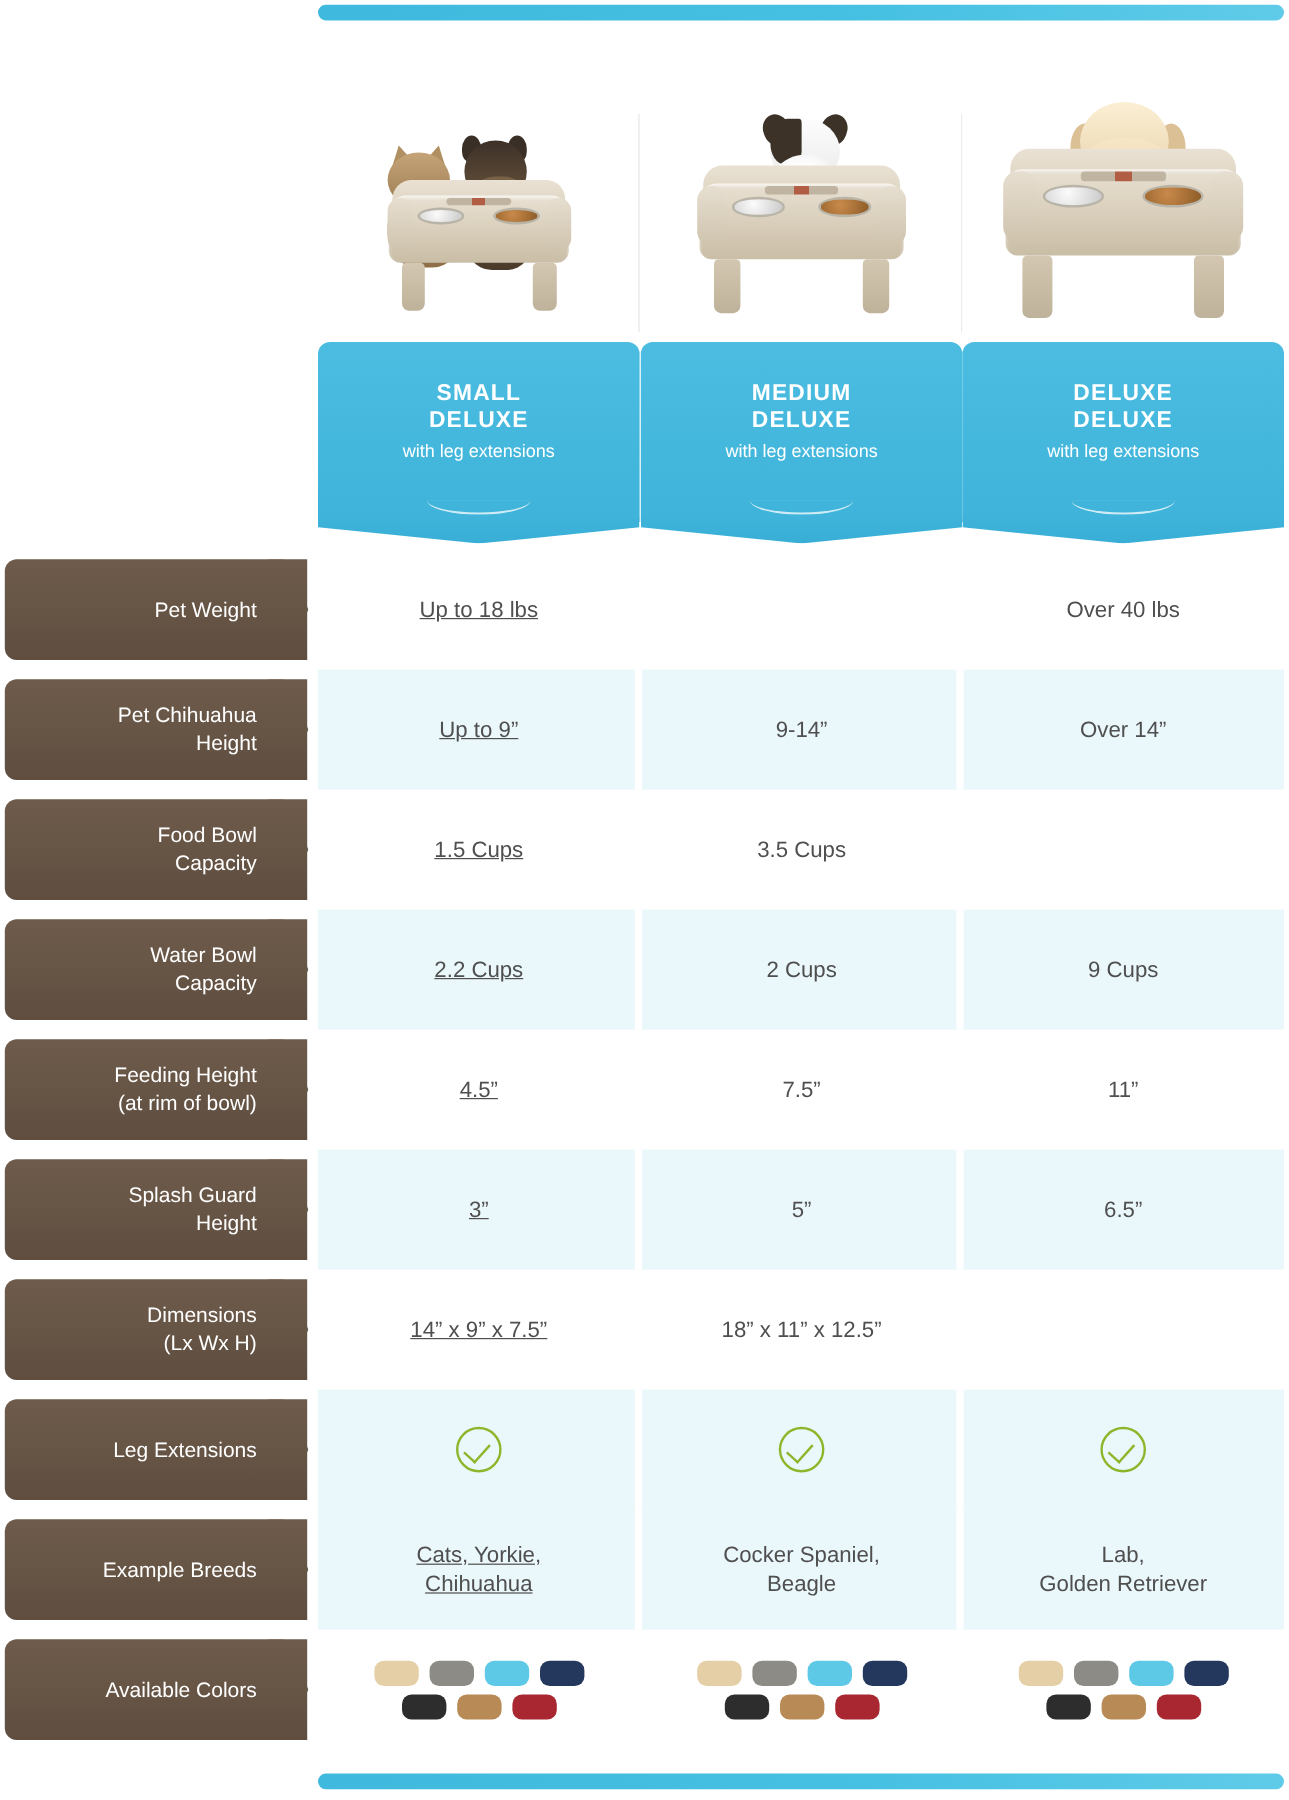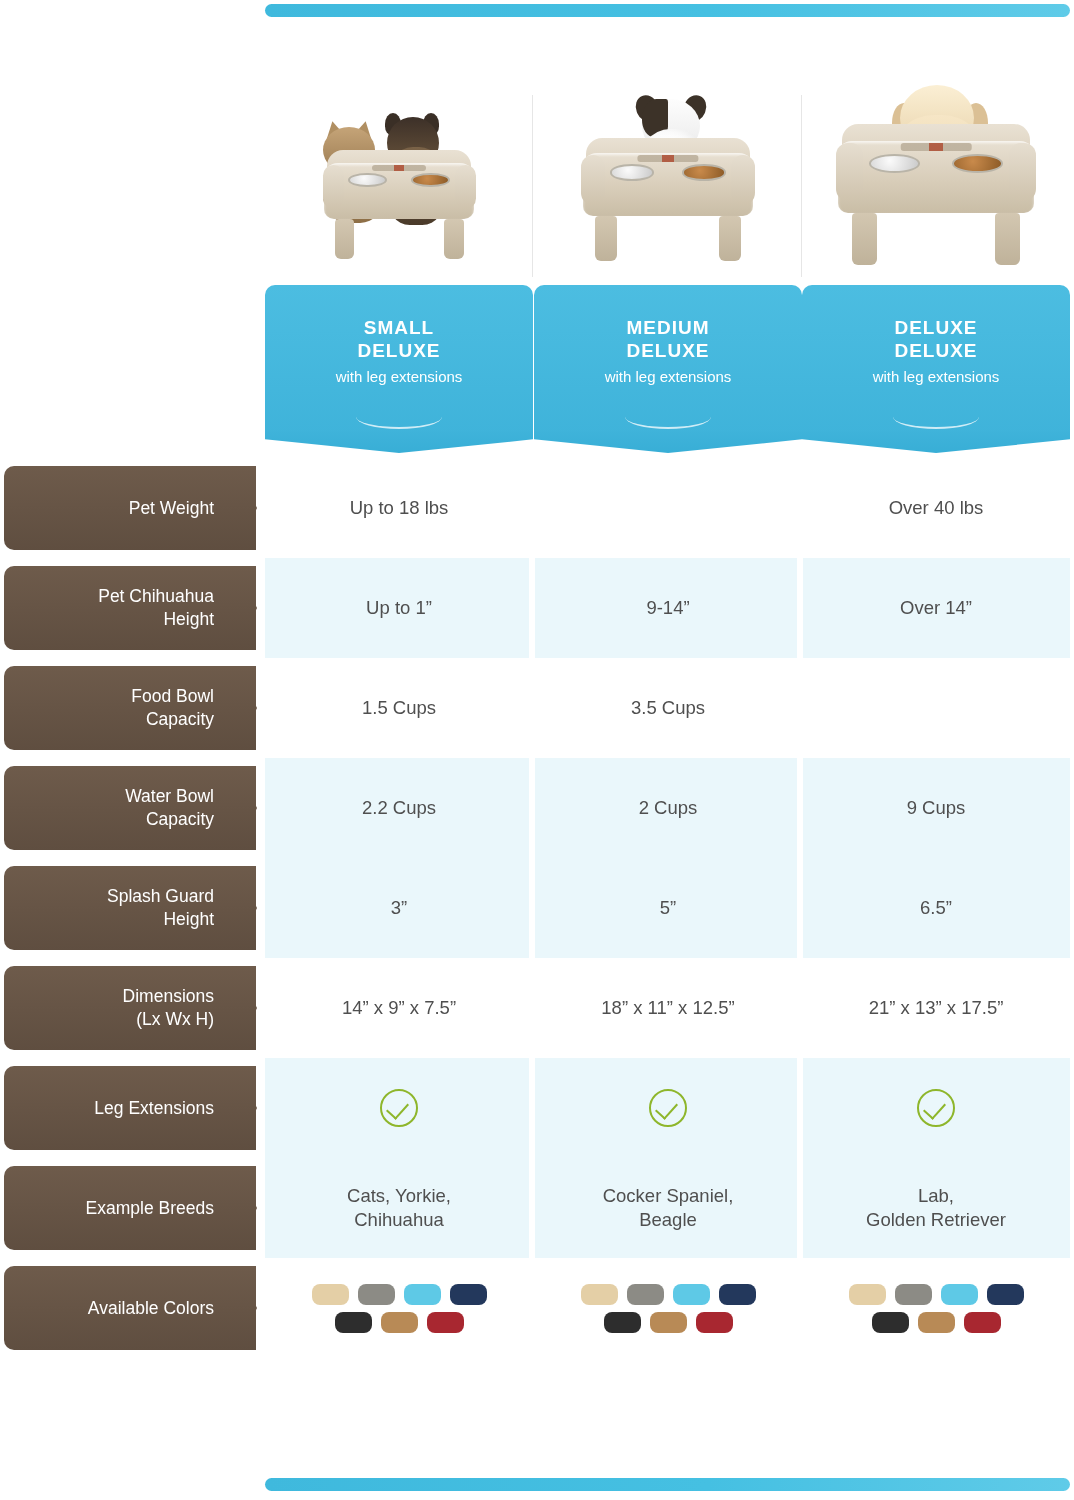--- a/index.html
+++ b/index.html
@@ -383,21 +383,21 @@
     width: 268px;
     height: 100px;
     display: flex;
     align-items: center;
     justify-content: center;
     text-align: center;
     font-size: 18.5px;
     color: #4f4f4f;
     line-height: 1.32;
   }
-  .cell.c0 { left: 265px; }
+  .cell.c0 { left: 265px; text-decoration: underline; }
   .cell.c1 { left: 534px; }
   .cell.c2 { left: 802px; }
 
   .check {
     width: 34px;
     height: 34px;
     border: 2.4px solid #8eb62b;
     border-radius: 50%;
     position: relative;
   }
@@ -571,21 +571,21 @@
         <div class="cellgap g1"></div>
         <div class="cellgap g2"></div>
       </div>
     <div class="label-tab">
       <span class="label-text">
         <span>Pet Chihuahua</span><br>
         <span>Height</span>
       </span>
       <span class="arrow"></span>
     </div>
-    <div class="cell c0">Up to 1”</div>
+    <div class="cell c0">Up to 9”</div>
     <div class="cell c1">9-14”</div>
     <div class="cell c2">Over 14”</div>
   </div>
 
   <div class="row odd">
     <div class="stripe">
         <div class="cellgap g1"></div>
         <div class="cellgap g2"></div>
       </div>
     <div class="label-tab">
@@ -609,20 +609,36 @@
         <span>Water Bowl</span><br>
         <span>Capacity</span>
       </span>
       <span class="arrow"></span>
     </div>
     <div class="cell c0">2.2 Cups</div>
     <div class="cell c1">2 Cups</div>
     <div class="cell c2">9 Cups</div>
   </div>
 
+  <div class="row odd">
+    <div class="stripe">
+        <div class="cellgap g1"></div>
+        <div class="cellgap g2"></div>
+      </div>
+    <div class="label-tab">
+      <span class="label-text">
+        <span>Feeding Height</span><br>
+        <span>(at rim of bowl)</span>
+      </span>
+      <span class="arrow"></span>
+    </div>
+    <div class="cell c0">4.5”</div>
+    <div class="cell c1">7.5”</div>
+    <div class="cell c2">11”</div>
+  </div>
 
   <div class="row">
     <div class="stripe">
         <div class="cellgap g1"></div>
         <div class="cellgap g2"></div>
       </div>
     <div class="label-tab">
       <span class="label-text">
         <span>Splash Guard</span><br>
         <span>Height</span>
@@ -641,21 +657,20 @@
       </div>
     <div class="label-tab">
       <span class="label-text">
         <span>Dimensions</span><br>
         <span>(Lx Wx H)</span>
       </span>
       <span class="arrow"></span>
     </div>
     <div class="cell c0">14” x 9” x 7.5”</div>
     <div class="cell c1">18” x 11” x 12.5”</div>
-    <div class="cell c2">21” x 13” x 17.5”</div>
   </div>
 
   <div class="row">
     <div class="stripe">
         <div class="cellgap g1"></div>
         <div class="cellgap g2"></div>
       </div>
     <div class="label-tab">
       <span class="label-text">Leg Extensions</span>
       <span class="arrow"></span>

